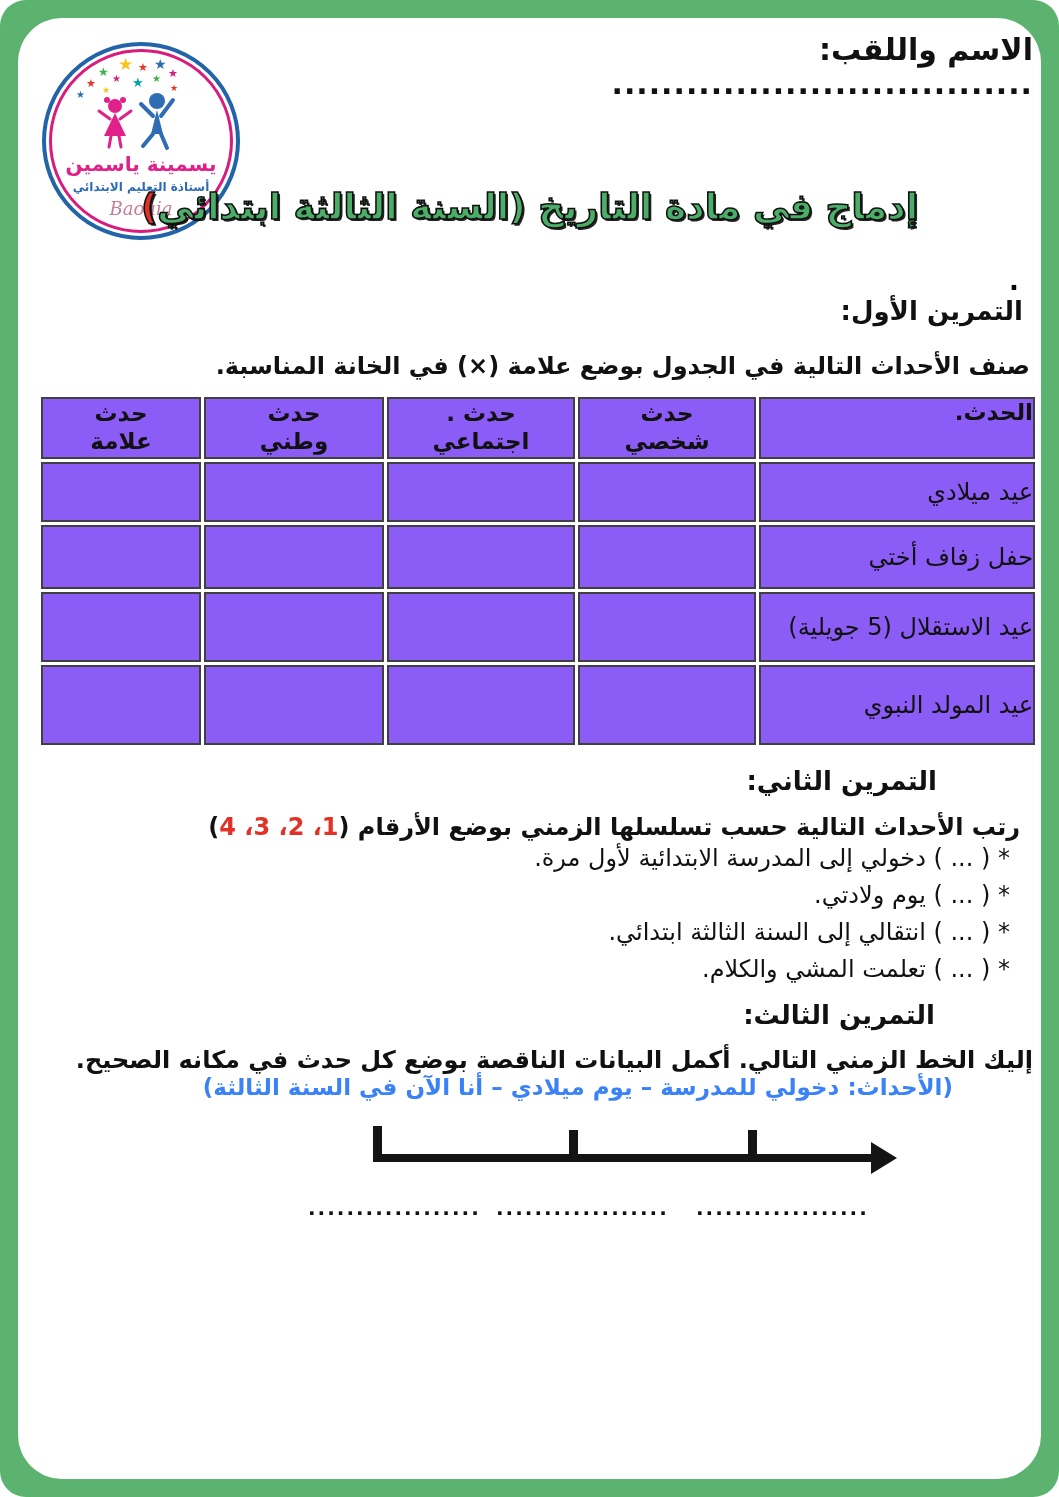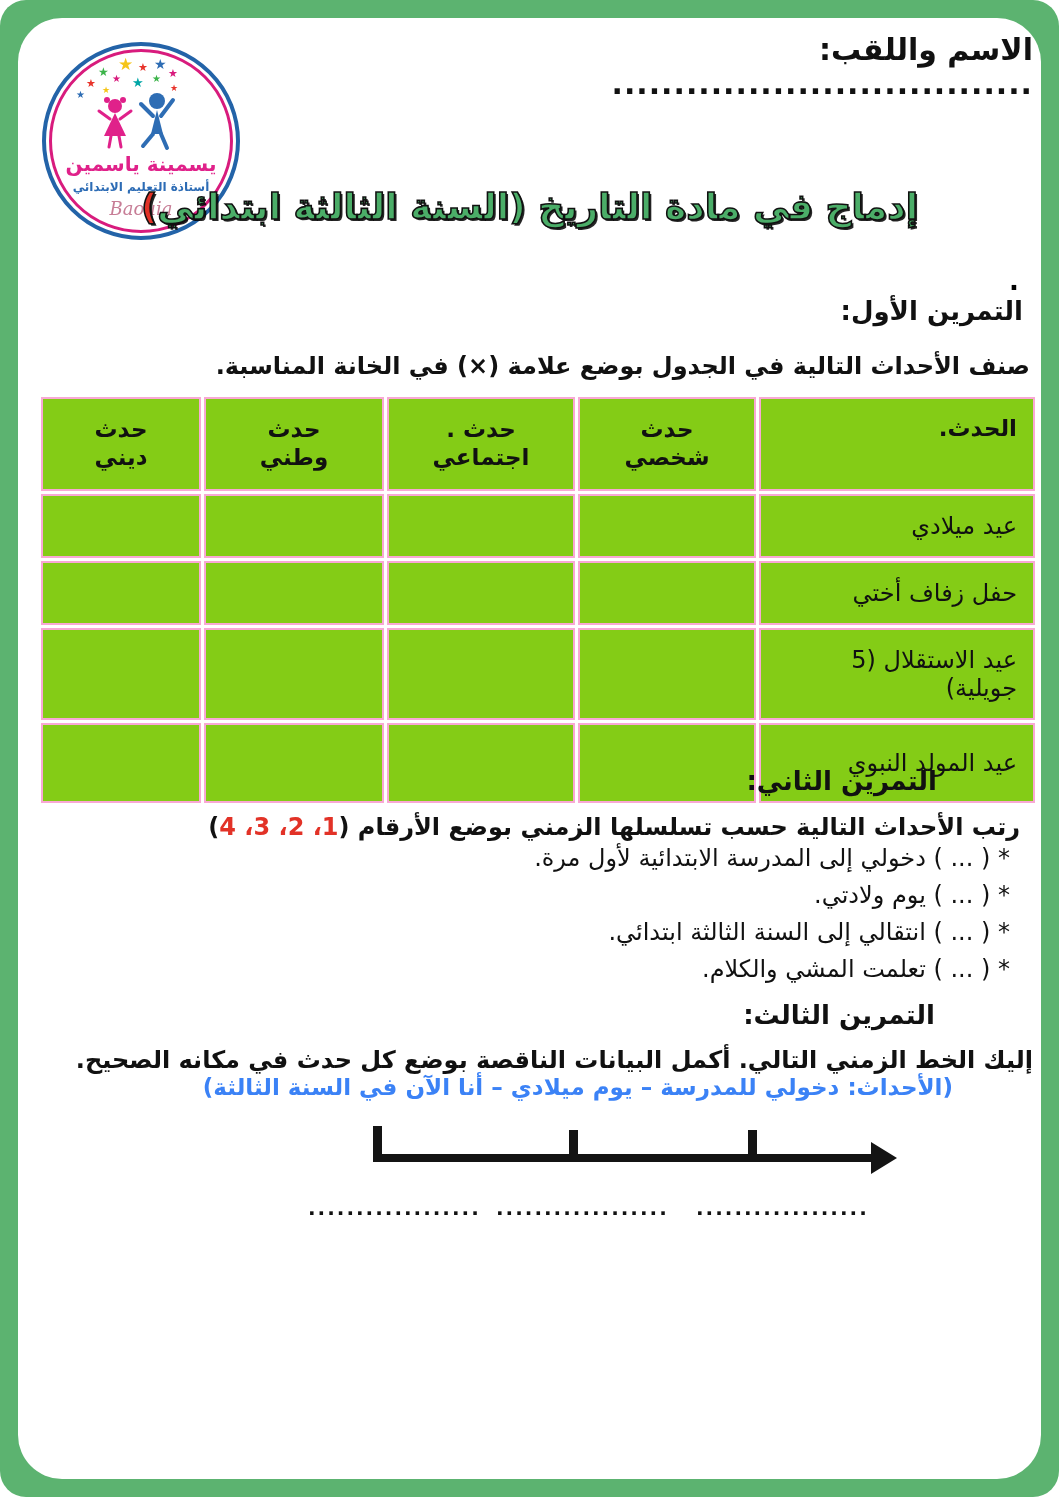--- a/index.html
+++ b/index.html
@@ -33,21 +33,21 @@
   .ex1-i{right:29px;top:342px;}
   .ex2-h{right:122px;top:766px;}
   .ex2-i{right:39px;top:803px;}
   .ex2-items{right:49px;top:840px;font-size:24px;line-height:37px;color:#111;}
   .ex3-h{right:124px;top:1000px;}
   .ex3-i{right:26px;top:1036px;}
   .ex3-red{right:106px;top:1074px;font-size:23px;font-weight:bold;color:#3b82f6;}
   .accent-red{color:#e23227;}
   
   .ev-table{position:absolute;left:38px;top:394px;width:982px;border-collapse:separate;border-spacing:3px;table-layout:fixed;direction:rtl;}
-  .ev-table td,.ev-table th{border:2px solid #f9a8d4;background:#84cc16;padding:16px;}
+  .ev-table td,.ev-table th{border:2px solid #404040;background:#8b5cf6;padding:0;}
   .ev-table th{font-size:23px;font-weight:bold;color:#111;vertical-align:top;}
   .th-event{text-align:right;padding:4px 10px 0 0;height:58px;}
   .th-cat{text-align:center;line-height:28px;padding-top:3px;}
   .td-label{text-align:right;vertical-align:middle;padding:0 12px 0 4px;font-size:24px;color:#111;margin-left:48px;}
   .r1{height:60px;}.r2{height:64px;}.r3{height:70px;}.r4{height:80px;}
   
   .timeline{left:371px;top:1122px;width:526px;height:58px;}
   .dotted-label{top:1196px;width:150px;font-size:20px;font-weight:bold;letter-spacing:2px;color:#111;white-space:nowrap;}
   .dl1{left:308px;}.dl2{left:496px;}.dl3{left:696px;}
 </style>
@@ -125,21 +125,21 @@
     <th class="th-cat">
       <div>حدث .</div>
       <div>اجتماعي</div>
     </th>
     <th class="th-cat">
       <div>حدث</div>
       <div>وطني</div>
     </th>
     <th class="th-cat">
       <div>حدث</div>
-      <div>ديني</div>
+      <div>علامة</div>
     </th>
   </tr>
   <tr class="r1">
     <td class="td-label">عيد ميلادي</td>
     <td></td>
     <td></td>
     <td></td>
     <td></td>
   </tr>
   <tr class="r2">

